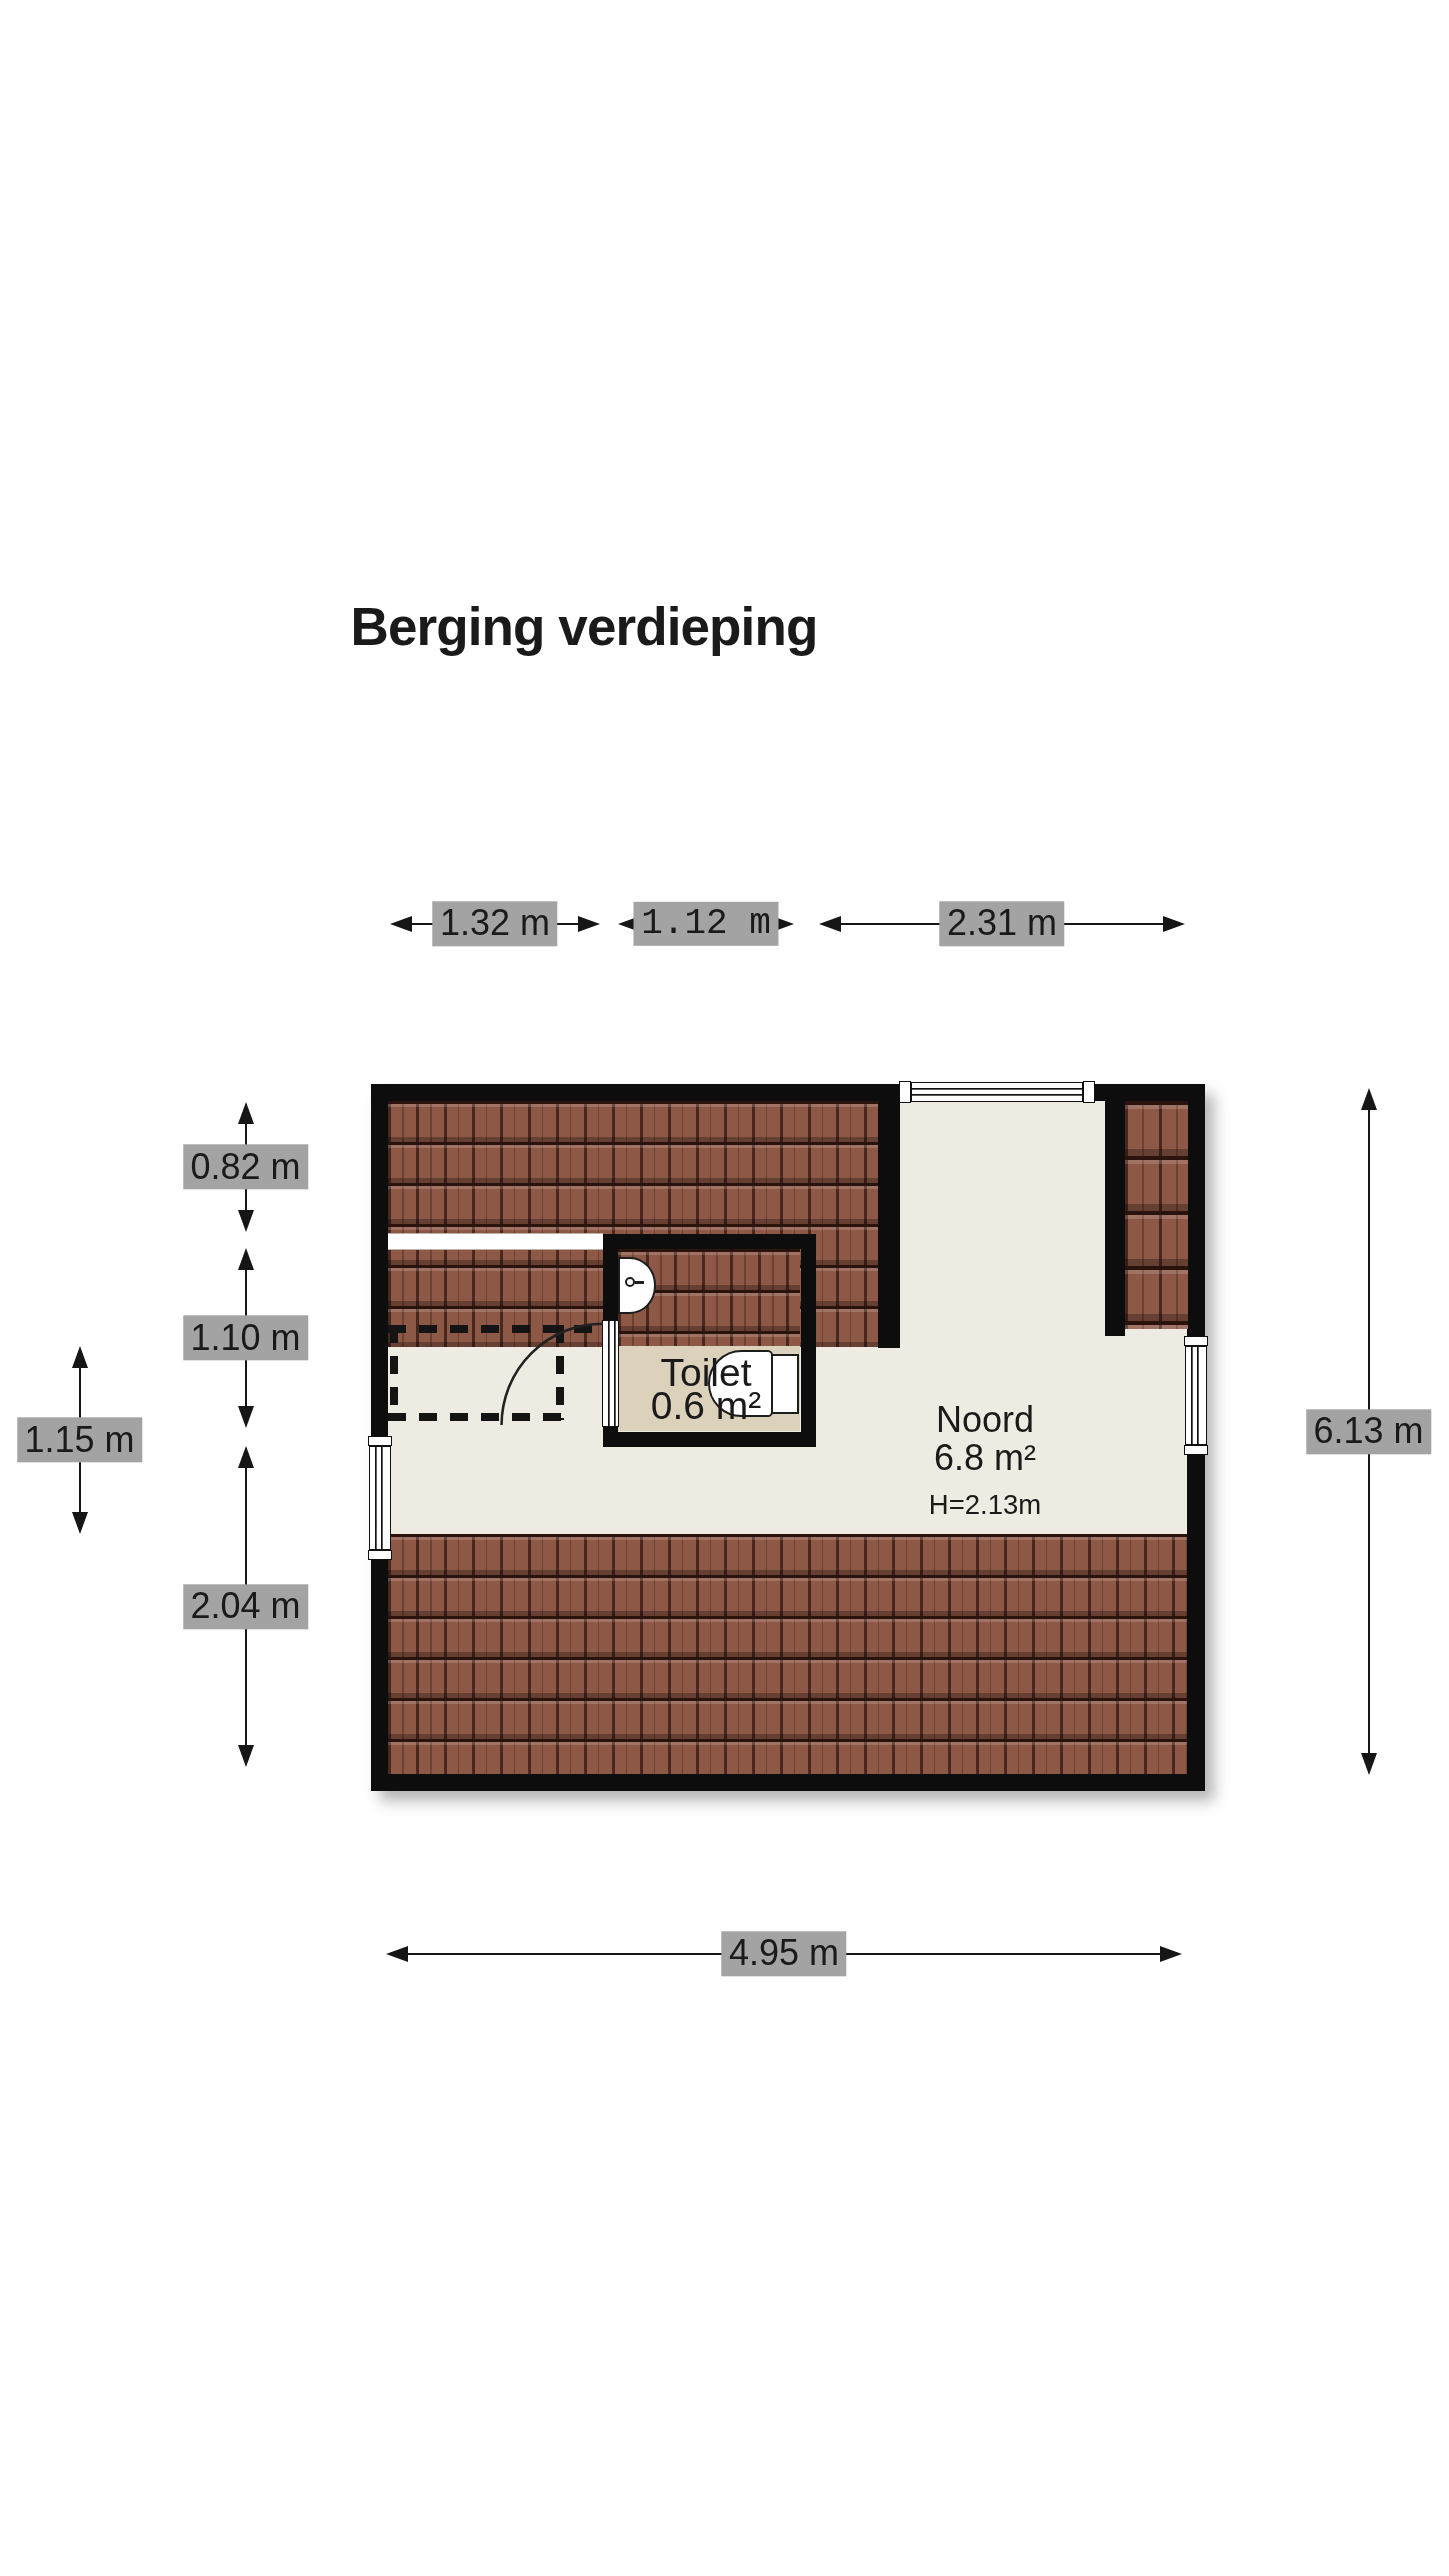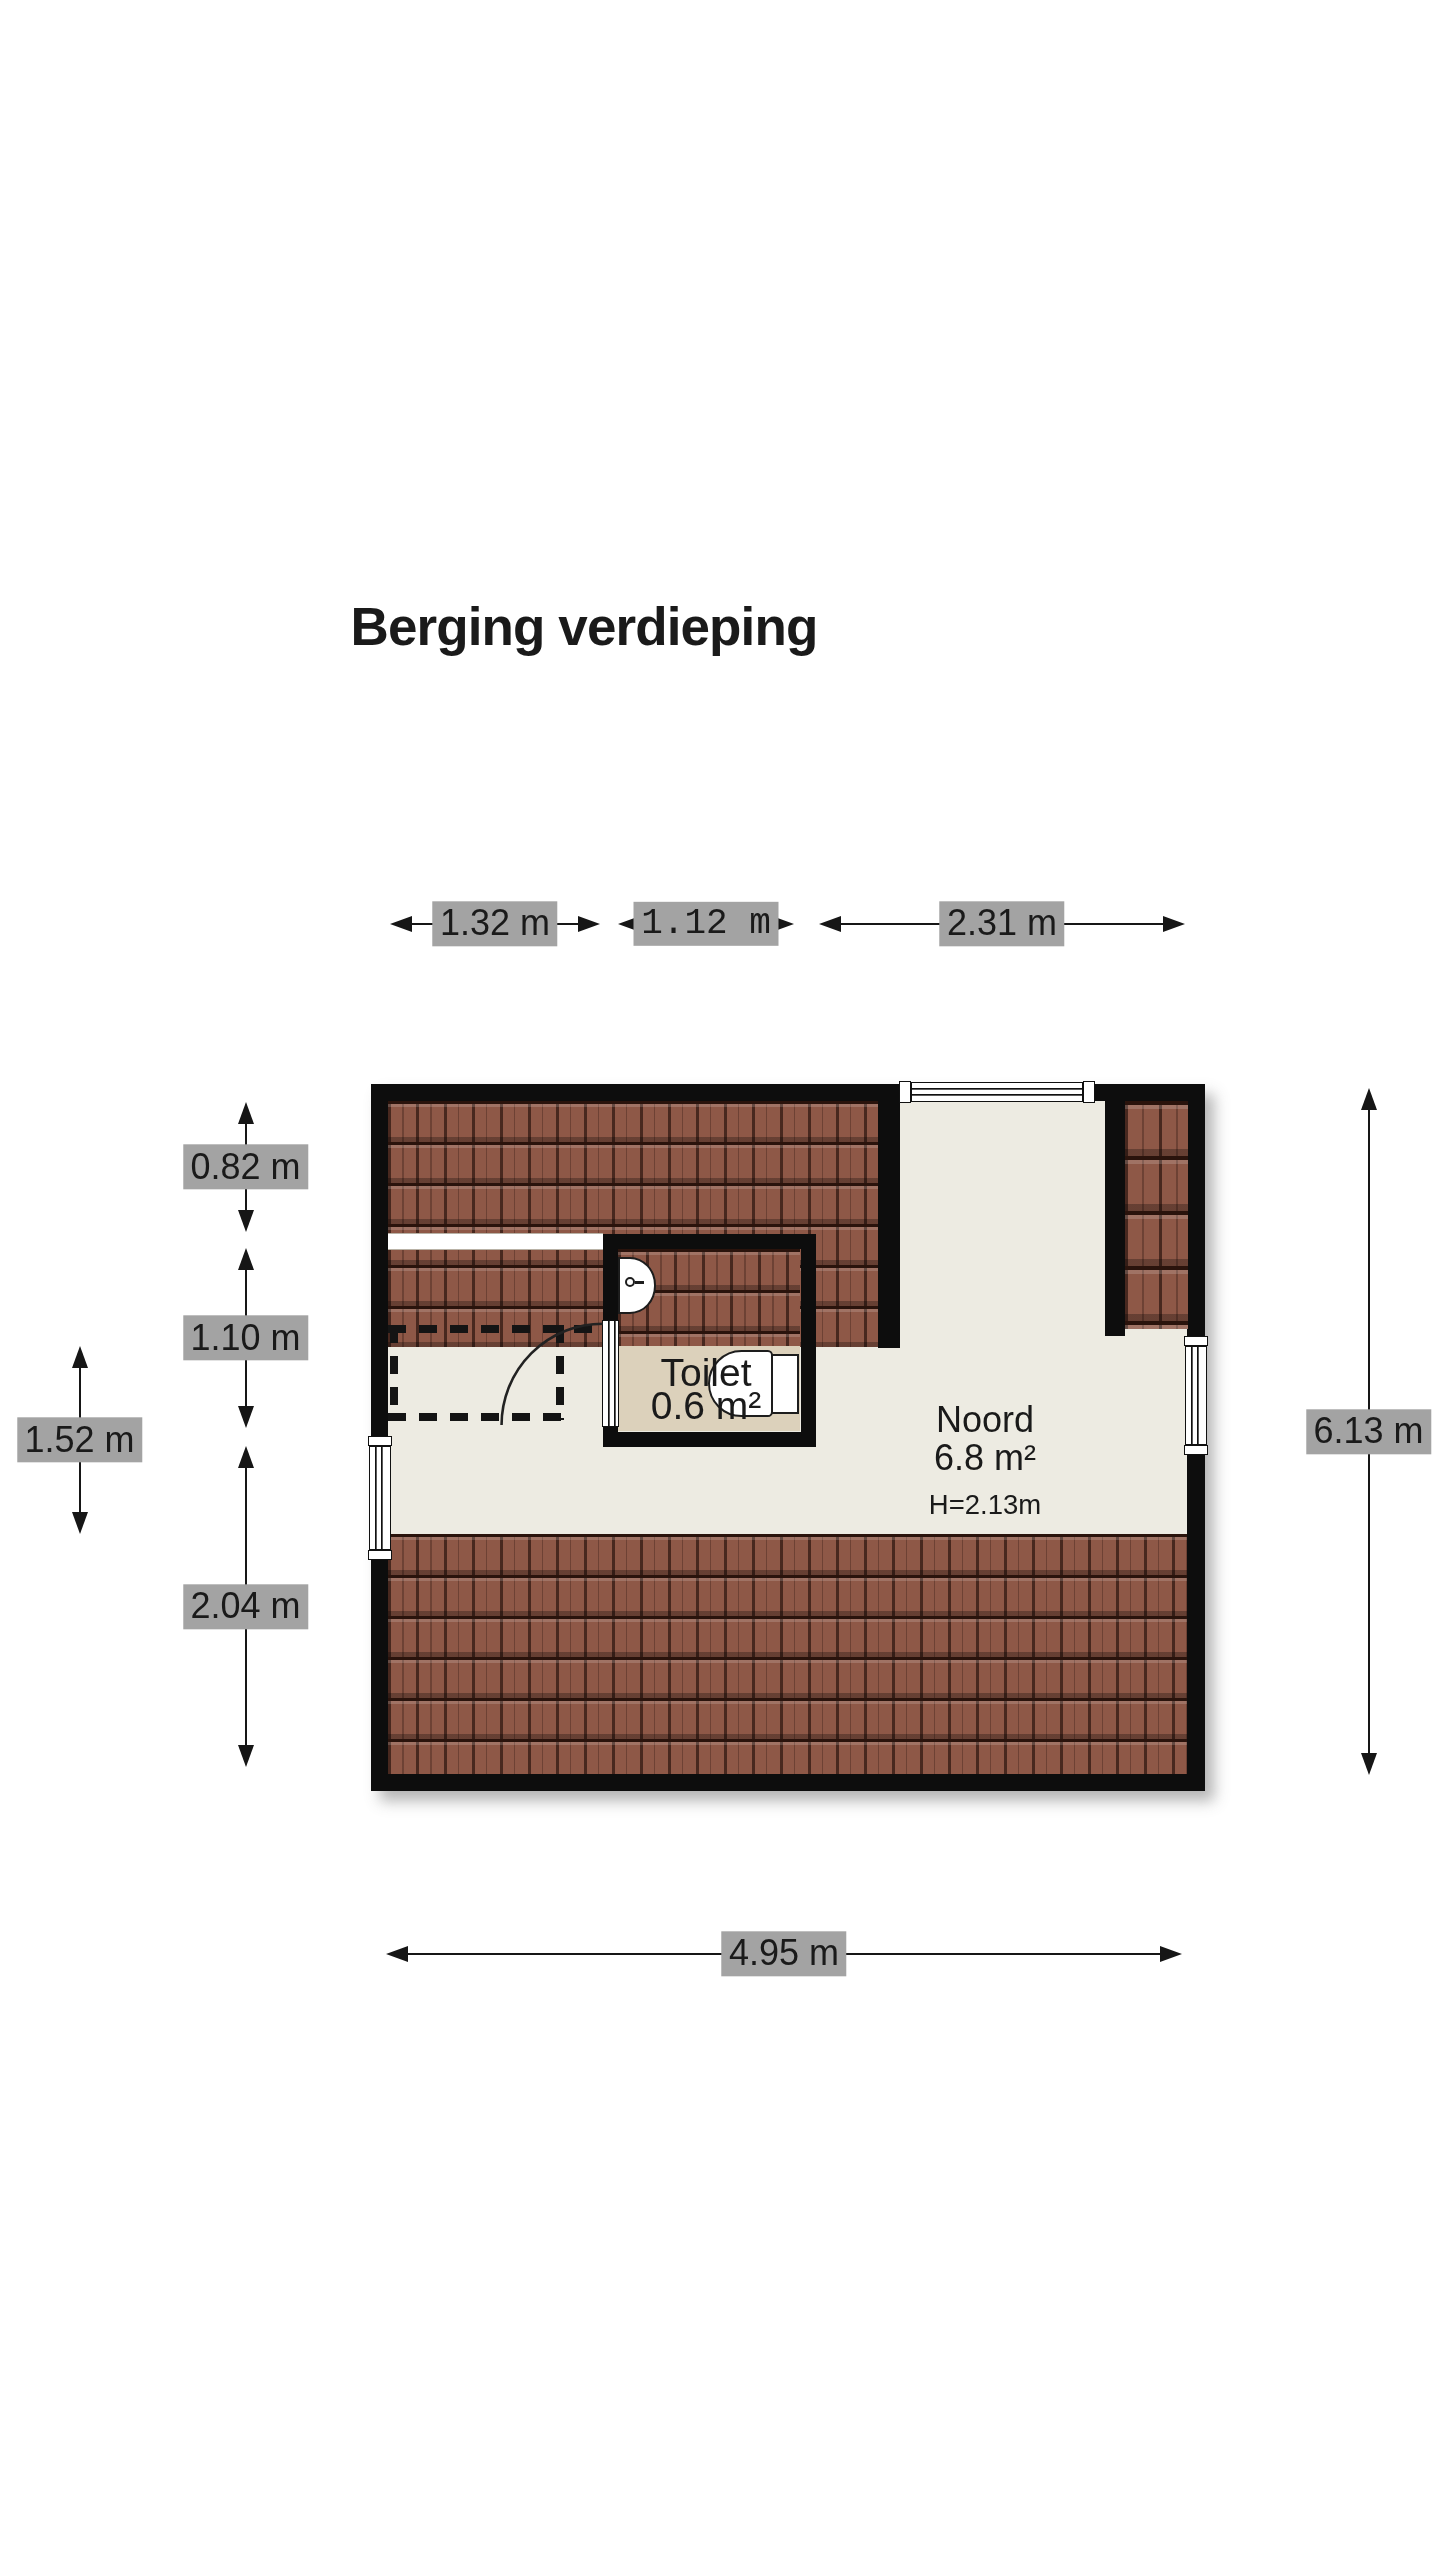--- a/index.html
+++ b/index.html
@@ -110,21 +110,21 @@
 <div class="dim dim-v" style="left:230px;top:1446px;width:31px;height:321px;">
   <span class="ah ah-t"></span>
   <span class="line"></span>
   <span class="ah ah-b"></span>
   <span class="lbl">2.04 m</span>
 </div>
 <div class="dim dim-v" style="left:64px;top:1346px;width:31px;height:188px;">
   <span class="ah ah-t"></span>
   <span class="line"></span>
   <span class="ah ah-b"></span>
-  <span class="lbl">1.52 m</span>
+  <span class="lbl">1.15 m</span>
 </div>
 
 <div class="dim dim-v" style="left:1353px;top:1088px;width:31px;height:687px;">
   <span class="ah ah-t"></span>
   <span class="line"></span>
   <span class="ah ah-b"></span>
   <span class="lbl">6.13 m</span>
 </div>
 <div class="dim dim-h" style="left:386px;top:1938px;width:796px;height:31px;">
   <span class="ah ah-l"></span>

